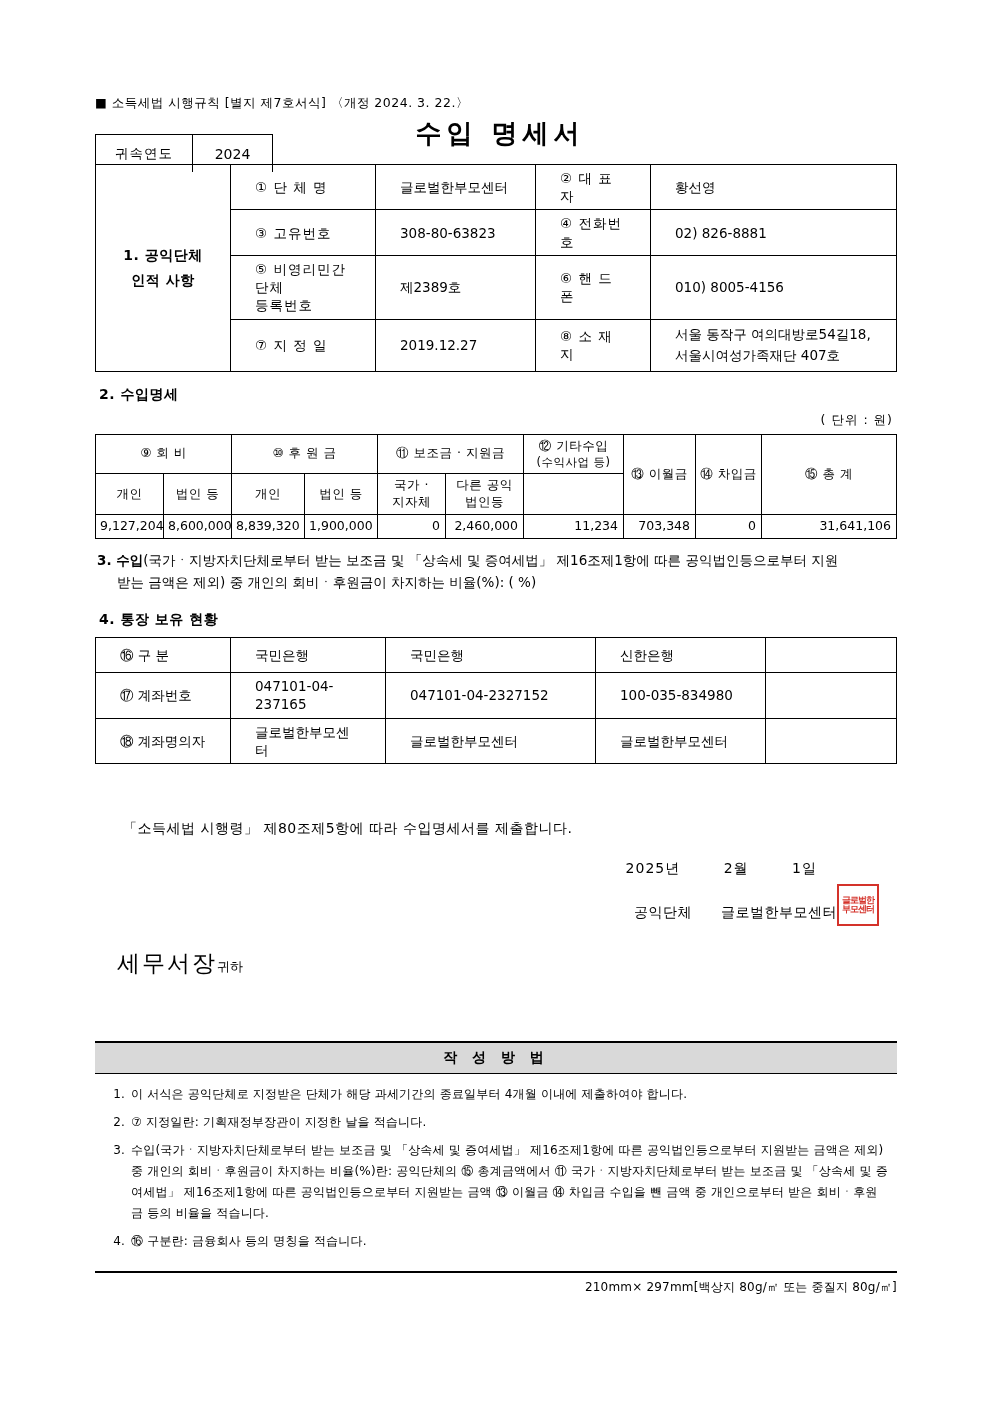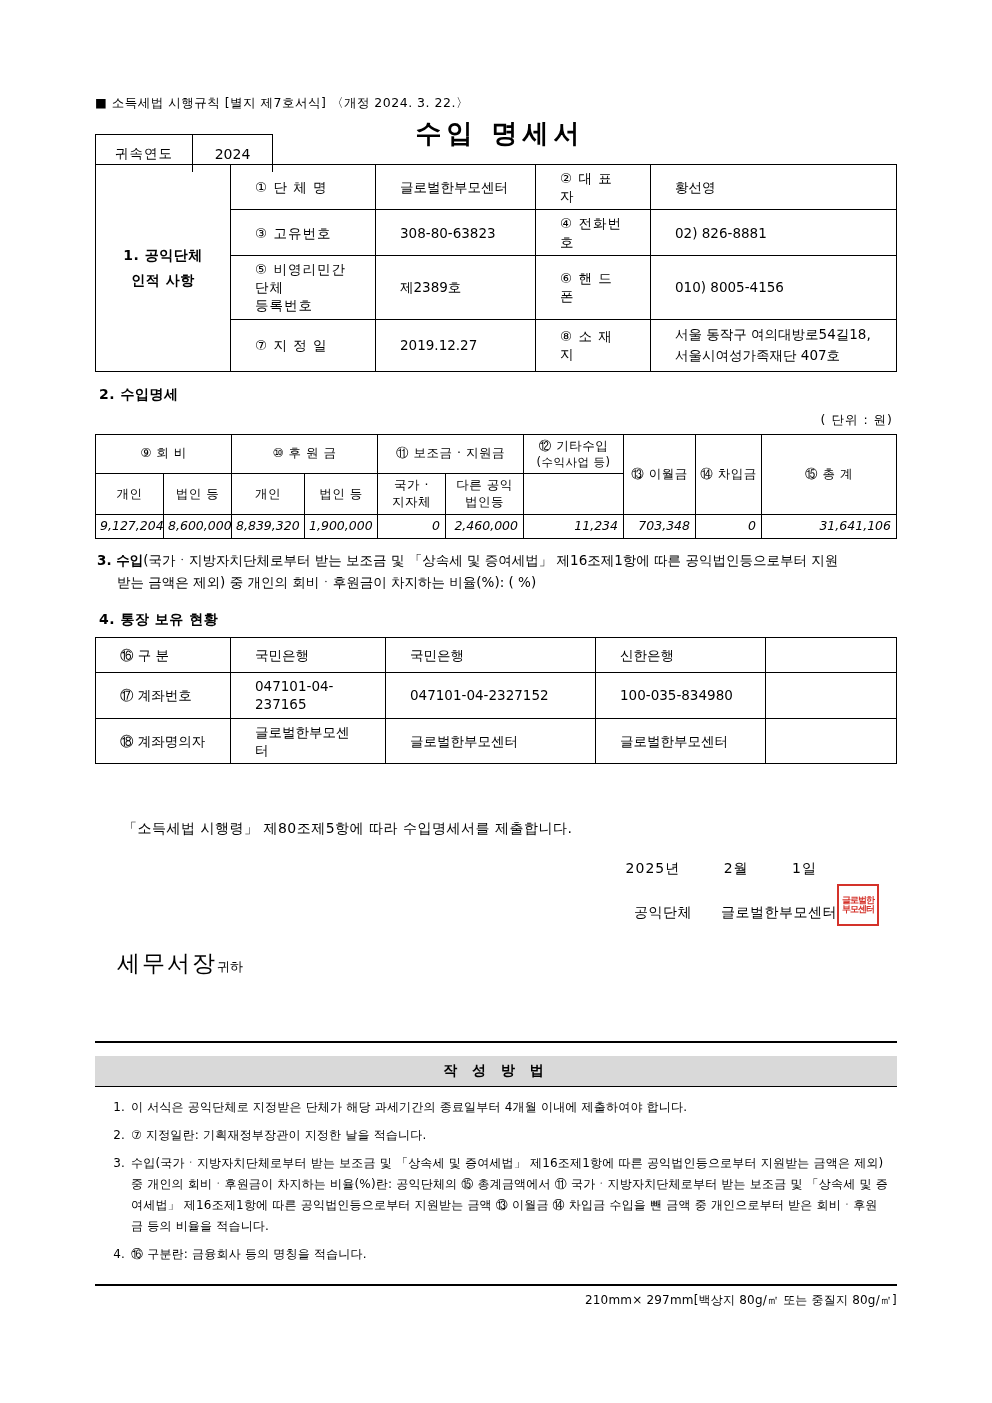--- a/index.html
+++ b/index.html
@@ -109,21 +109,20 @@
     padding: 3px 4px;
   }
   table.income .hdr {
     text-align: center;
     letter-spacing: 0.5px;
   }
   table.income .num {
     text-align: right;
     font-size: 12.5px;
     padding-right: 5px;
-    font-style: italic;
   }
   .para {
     font-size: 13.5px;
     line-height: 1.65;
     margin: 10px 2px 0 2px;
   }
   .para b { font-weight: bold; }
   .para .indent { display: block; padding-left: 20px; }
   table.bank td { height: 26px; font-size: 13.5px; }
   .statement {
@@ -182,21 +181,20 @@
     padding-top: 0;
   }
   .howto-title {
     background: #d9d9d9;
     border-bottom: 1px solid #000;
     text-align: center;
     font-size: 14px;
     font-weight: bold;
     letter-spacing: 5px;
     padding: 6px 0;
-    margin-top: 13px;
   }
   .howto-list {
     padding: 10px 8px 6px 8px;
     font-size: 12px;
     line-height: 1.75;
   }
   .howto-item {
     display: flex;
     margin-bottom: 7px;
     letter-spacing: 0.2px;

